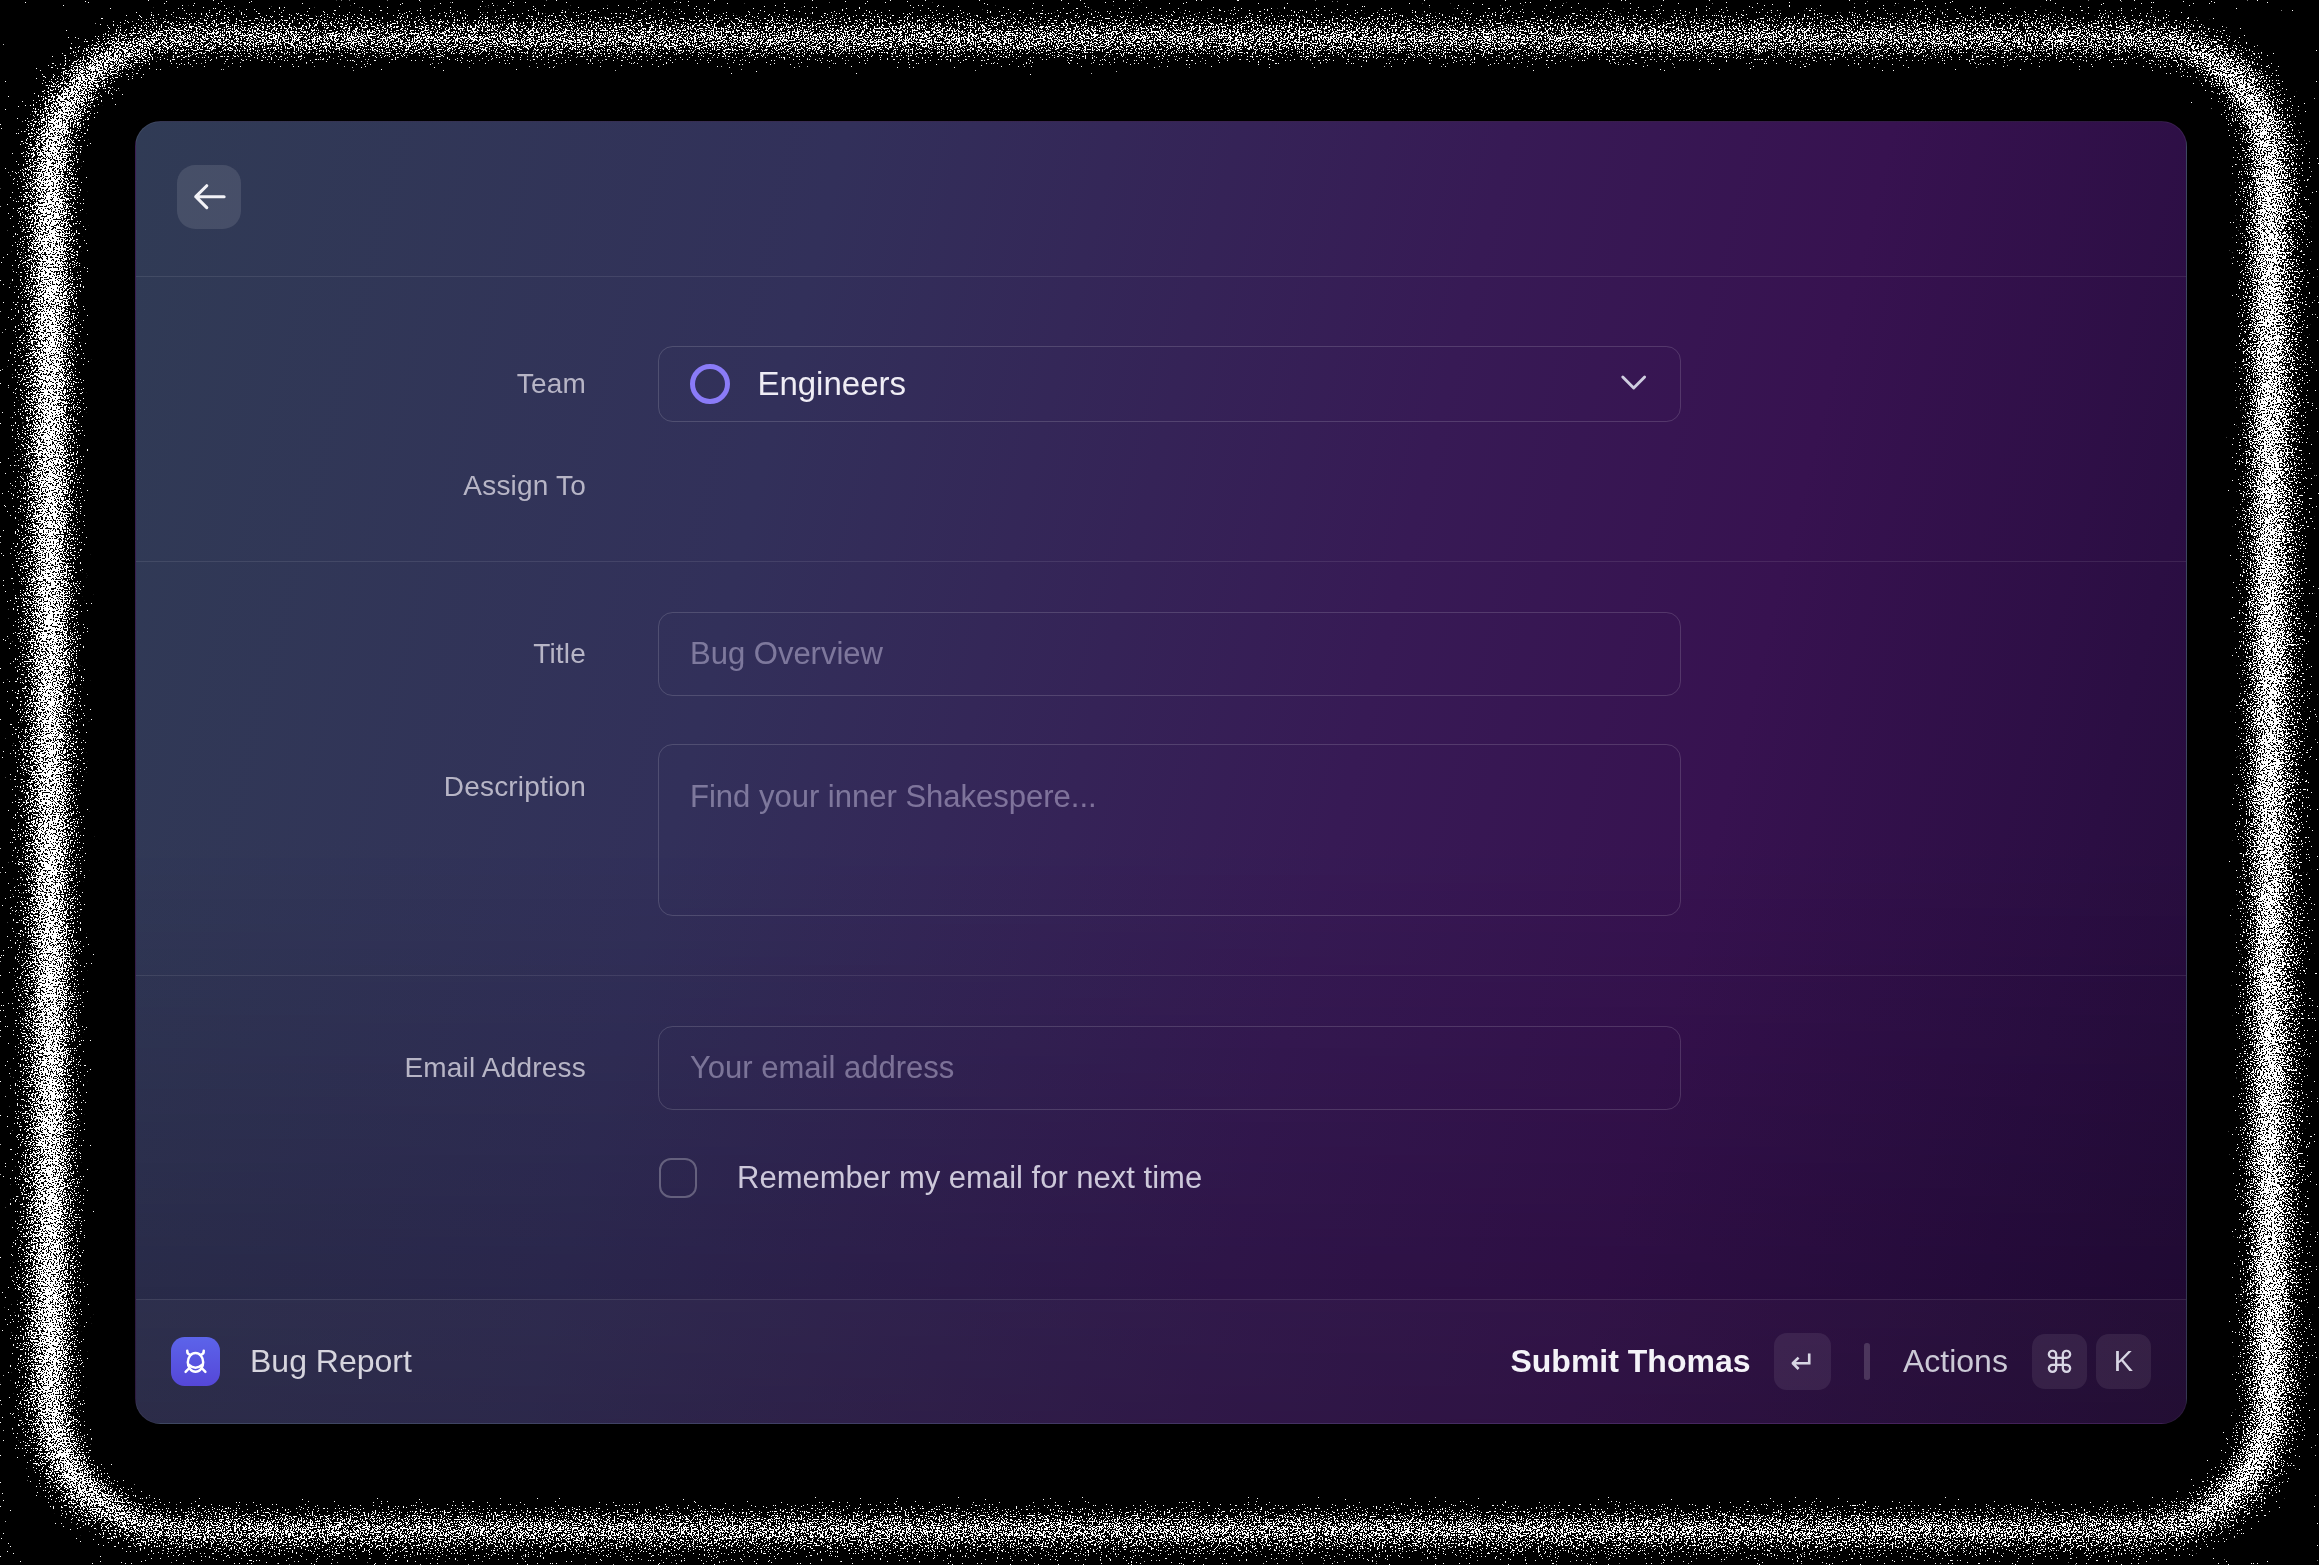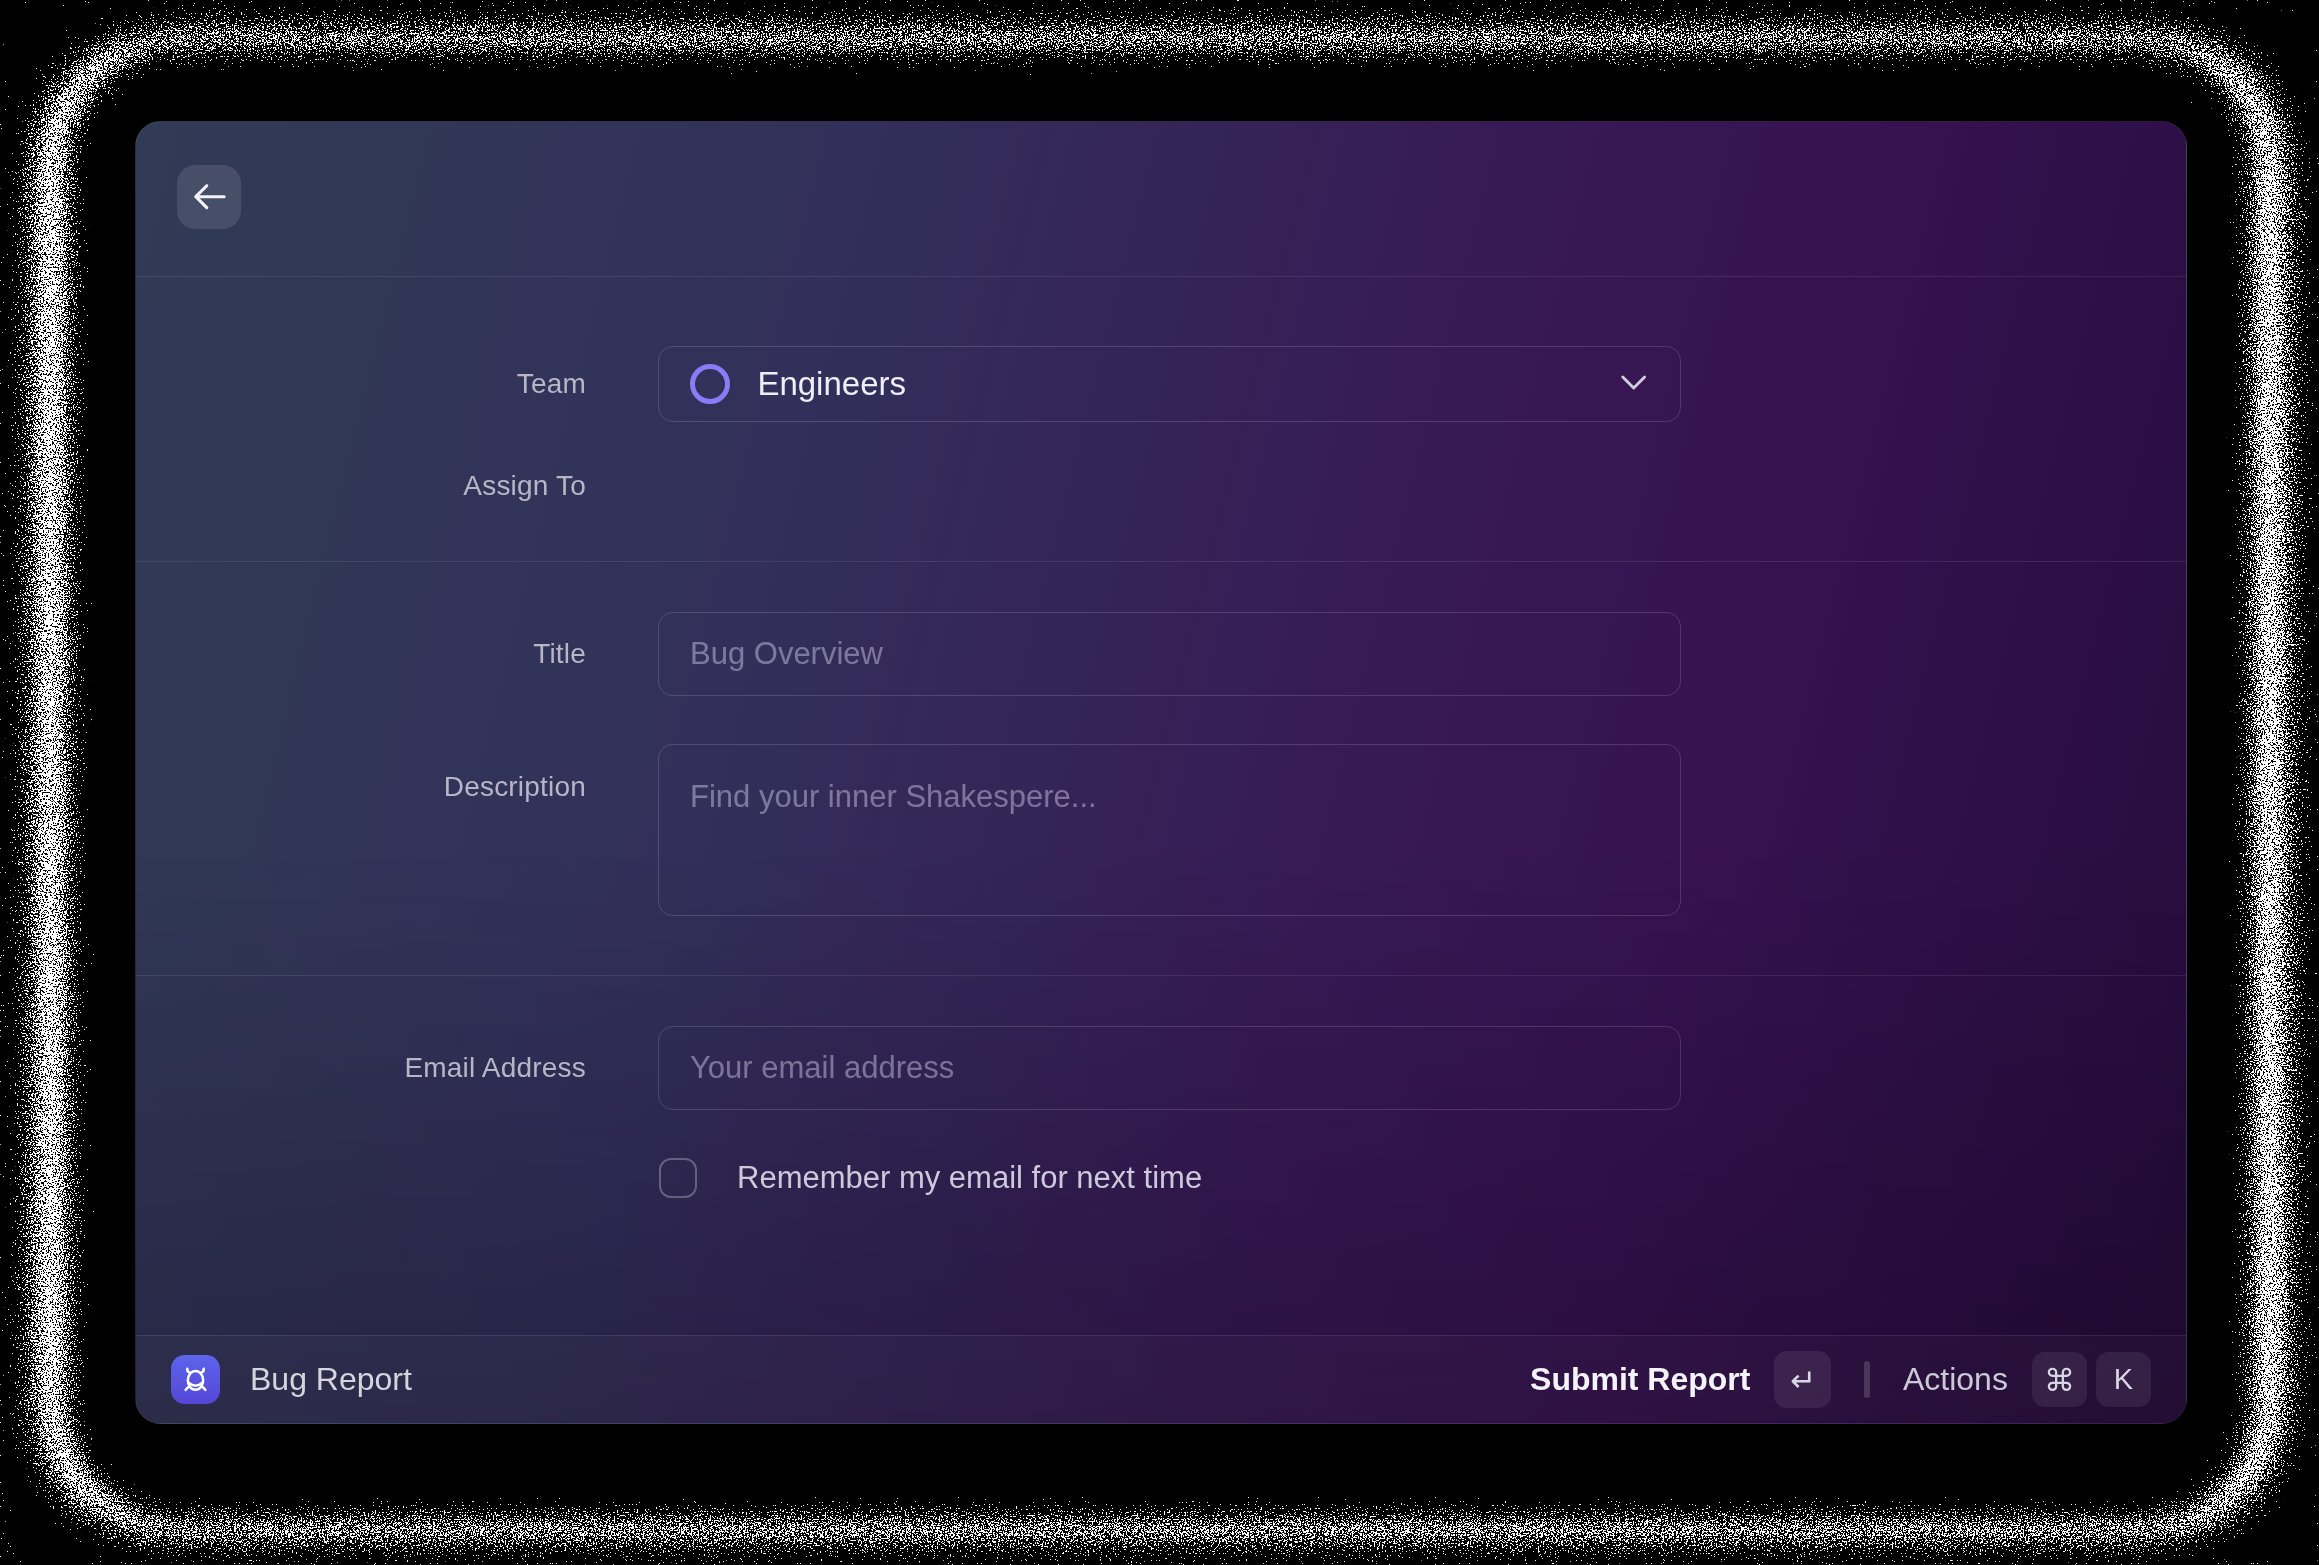--- a/index.html
+++ b/index.html
@@ -90,21 +90,21 @@
   .checkbox-row{display:flex;align-items:center;margin:48px 0 0 523px;}
   .checkbox{
     width:38px;height:40px;border-radius:12px;box-sizing:border-box;
     border:2.7px solid rgba(255,255,255,0.27);
     background:transparent;cursor:pointer;flex:none;
   }
   .checkbox-label{margin-left:40px;font-size:31px;color:#cdc8da;}
 
   
   .win-footer{
-    height:88px;flex:none;
+    height:124px;flex:none;
     border-top:0.9px solid rgba(255,255,255,0.09);
     background:rgba(255,255,255,0.025);
     display:flex;align-items:center;
     padding:0 35px;box-sizing:border-box;
   }
   .app-icon{
     width:49px;height:49px;border-radius:13.7px;flex:none;
     background:linear-gradient(180deg,#5c64ea 0%,#5547d8 100%);
     display:flex;align-items:center;justify-content:center;
   }
@@ -216,21 +216,21 @@
         <path d="M8.2 7.2 C6.6 6.8 5.9 5.6 6 4.1" stroke="#ffffff" stroke-width="1.8" stroke-linecap="round"></path>
         <path d="M15.8 7.2 C17.4 6.8 18.1 5.6 18 4.1" stroke="#ffffff" stroke-width="1.8" stroke-linecap="round"></path>
         <path d="M7.3 16.9 L4.8 19.6" stroke="#ffffff" stroke-width="1.8" stroke-linecap="round"></path>
         <path d="M16.7 16.9 L19.2 19.6" stroke="#ffffff" stroke-width="1.8" stroke-linecap="round"></path>
       </svg>
     </div>
     <span class="app-name">Bug Report</span>
 
     <div class="footer-spacer"></div>
 
-    <span class="primary-action">Submit Report</span>
+    <span class="primary-action">Submit Thomas</span>
     <span class="keycap enter">↵</span>
 
     <span class="vsep"></span>
 
     <span class="actions-label">Actions</span>
     <span class="keycap cmd">⌘</span>
     <span class="keycap k">K</span>
   </div>
 
 </div>

